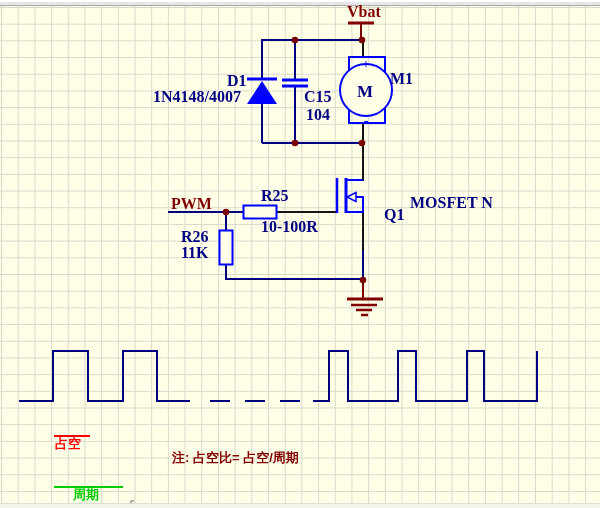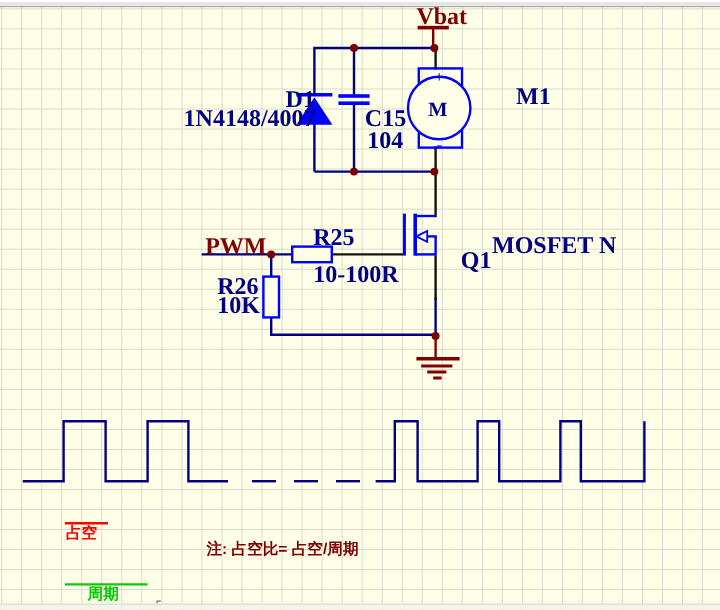--- a/index.html
+++ b/index.html
@@ -17,21 +17,21 @@
     position:absolute;left:0;top:0;width:600px;height:6px;
     background:linear-gradient(to bottom,#ffffff 0 2px,#e6e6e6 2px 5px,#a8a8a8 5px 6px);
   }
   .bottom-strip{
     position:absolute;left:0;top:503px;width:600px;height:5px;
     background:#f4f4ea;border-top:1px solid #ddddd2;
   }
   svg.layer{position:absolute;left:0;top:0;}
   .lbl{
     position:absolute;white-space:nowrap;
-    font-weight:bold;font-size:20px;line-height:1.05;color:#000080;font-family:Liberation Serif, serif;
+    font-weight:bold;font-size:16px;line-height:1.05;color:#000080;font-family:Liberation Serif, serif;
   }
   .maroon{color:#800000;}
   .red{color:#ff0000;}
   .green{color:#00cc00;}
   .cjk{font-size:13px;font-family:"Liberation Sans","DejaVu Sans",sans-serif;}
 </style>
 </head>
 <body>
 
 <div class="screen">
@@ -120,31 +120,31 @@
       <polyline points="313,401 329,401 329,351 348,351 348,401 398,401 398,351 416,351 416,401 467,401 467,351 484,351 484,401 537,401 537,351"></polyline>
     </g>
 
     <polyline stroke="#ff0000" stroke-width="2" fill="none" points="54,436 90,436"></polyline>
     <polyline stroke="#00cc00" stroke-width="2" fill="none" points="54,487 123,487"></polyline>
 
     <polyline points="124,507 131,507 131,501 134,501" stroke="#999999" stroke-width="1.5" fill="none"></polyline>
   </svg>
 
   <span class="lbl maroon" style="left:347px;top:4px;">Vbat</span>
-  <span class="lbl" style="left:238px;top:73px;">D1</span>
+  <span class="lbl" style="left:227px;top:73px;">D1</span>
   <span class="lbl" style="left:153px;top:89px;">1N4148/4007</span>
   <span class="lbl" style="left:304px;top:89px;">C15</span>
   <span class="lbl" style="left:306px;top:107px;">104</span>
-  <span class="lbl" style="left:390px;top:71px;padding-left:40px;">M1</span>
+  <span class="lbl" style="left:390px;top:71px;">M1</span>
   <span class="lbl" style="left:384px;top:175px;margin-top:32px;">Q1</span>
   <span class="lbl" style="left:382px;top:195px;margin-left:28px;">MOSFET N</span>
   <span class="lbl maroon" style="left:171px;top:196px;">PWM</span>
   <span class="lbl" style="left:261px;top:188px;">R25</span>
   <span class="lbl" style="left:261px;top:219px;text-align:center;">10-100R</span>
   <span class="lbl" style="left:181px;top:229px;">R26</span>
-  <span class="lbl" style="left:181px;top:245px;">10K</span>
+  <span class="lbl" style="left:181px;top:245px;">11K</span>
 
   <span class="lbl red cjk" style="left:55px;top:437px;">占空</span>
   <span class="lbl green cjk" style="left:73px;top:488px;text-align:center;">周期</span>
   <span class="lbl maroon cjk" style="left:172px;top:451px;text-align:center;">注: 占空比= 占空/周期</span>
 
   <div class="bottom-strip"></div>
 </div>
 
 </body></html>

